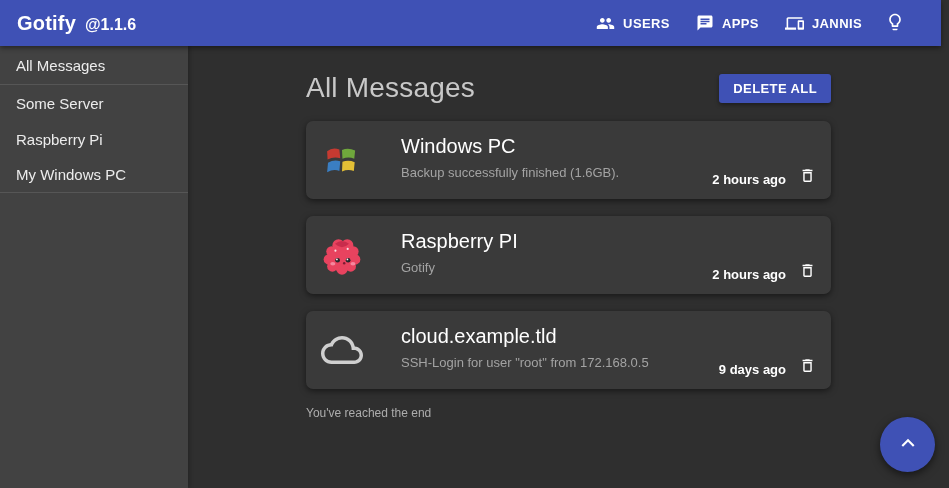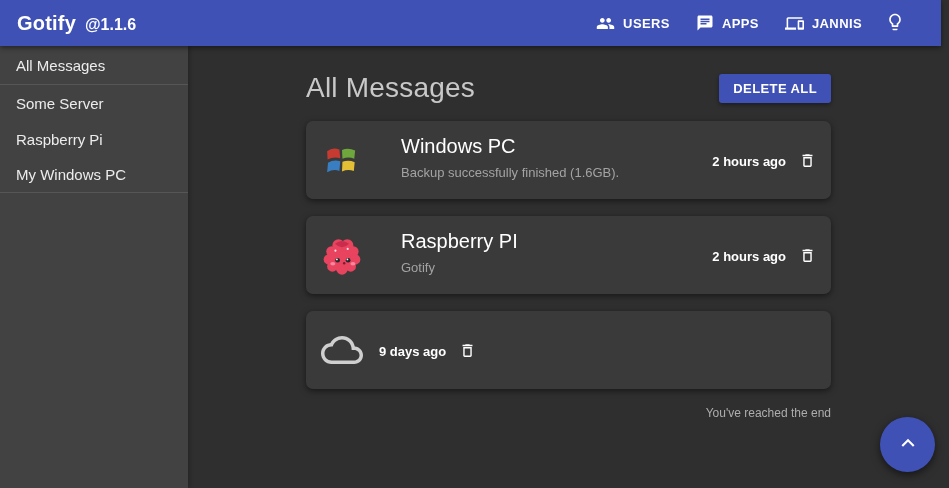--- a/index.html
+++ b/index.html
@@ -73,24 +73,24 @@
     background:var(--card-bg);border-radius:7px;
     box-shadow:0 2px 6px rgba(0,0,0,.5);
     min-height:78px;padding:12px 15px 12px 15px;
     display:flex;margin-bottom:17px;gap:16px;
   }
   .card-icon{width:42px;height:42px;flex:none;align-self:center}
   .card-icon svg{display:block;width:42px;height:42px}
   .card-content{flex:1;margin-left:22px;padding-top:2px;min-width:0}
   .card-title{font-size:20px;color:#ffffff;margin:0 0 7px 0;font-weight:400}
   .card-body{font-size:13px;color:#a3a3a3}
-  .card-meta{display:flex;align-items:center;gap:13px;padding-top:3px;flex:none}
+  .card-meta{display:flex;align-items:flex-end;gap:13px;padding-top:3px;flex:none}
   .card-time{font-size:13px;font-weight:700;color:#fff;white-space:nowrap}
   .trash-btn{background:none;border:none;padding:0;cursor:pointer;display:flex}
-  .end-text{text-align:right;font-size:12px;color:#adadad;margin-top:9px}
+  .end-text{text-align:left;font-size:12px;color:#adadad;margin-top:9px}
   
   .fab{
     position:absolute;right:14px;bottom:16px;width:55px;height:55px;
     border-radius:50%;border:none;cursor:pointer;z-index:30;
     background:var(--accent);
     box-shadow:0 3px 9px rgba(0,0,0,.55);
     display:flex;align-items:center;justify-content:center;
   }
 </style>
 </head>
@@ -231,20 +231,24 @@
         </button>
       </div>
     </div>
 
     <div class="card">
       <div class="card-icon">
         <svg viewBox="0 0 24 24" fill="#cfcfcf">
             <path d="M19.35 10.04C18.67 6.59 15.64 4 12 4 9.11 4 6.6 5.64 5.35 8.04 2.34 8.36 0 10.91 0 14c0 3.31 2.69 6 6 6h13c2.76 0 5-2.24 5-5 0-2.64-2.05-4.78-4.65-4.96zM19 18H6c-2.21 0-4-1.79-4-4s1.79-4 4-4h.71C7.37 7.69 9.48 6 12 6c3.04 0 5.5 2.46 5.5 5.5v.5H19c1.66 0 3 1.34 3 3s-1.34 3-3 3z"></path>
           </svg>
       </div>
+      <div class="card-content">
+        <div class="card-title">cloud.example.tld</div>
+        <div class="card-body">SSH-Login for user "root" from 172.168.0.5</div>
+      </div>
       <div class="card-meta">
         <span class="card-time">9 days ago</span>
         <button class="trash-btn">
           <span>
             <svg width="17" height="17" viewBox="0 0 24 24" fill="#fff">
                 <path d="M16 9v10H8V9h8m-1.5-6h-5l-1 1H5v2h14V4h-3.5l-1-1zM18 7H6v12c0 1.1.9 2 2 2h8c1.1 0 2-.9 2-2V7z"></path>
               </svg>
           </span>
         </button>
       </div>

